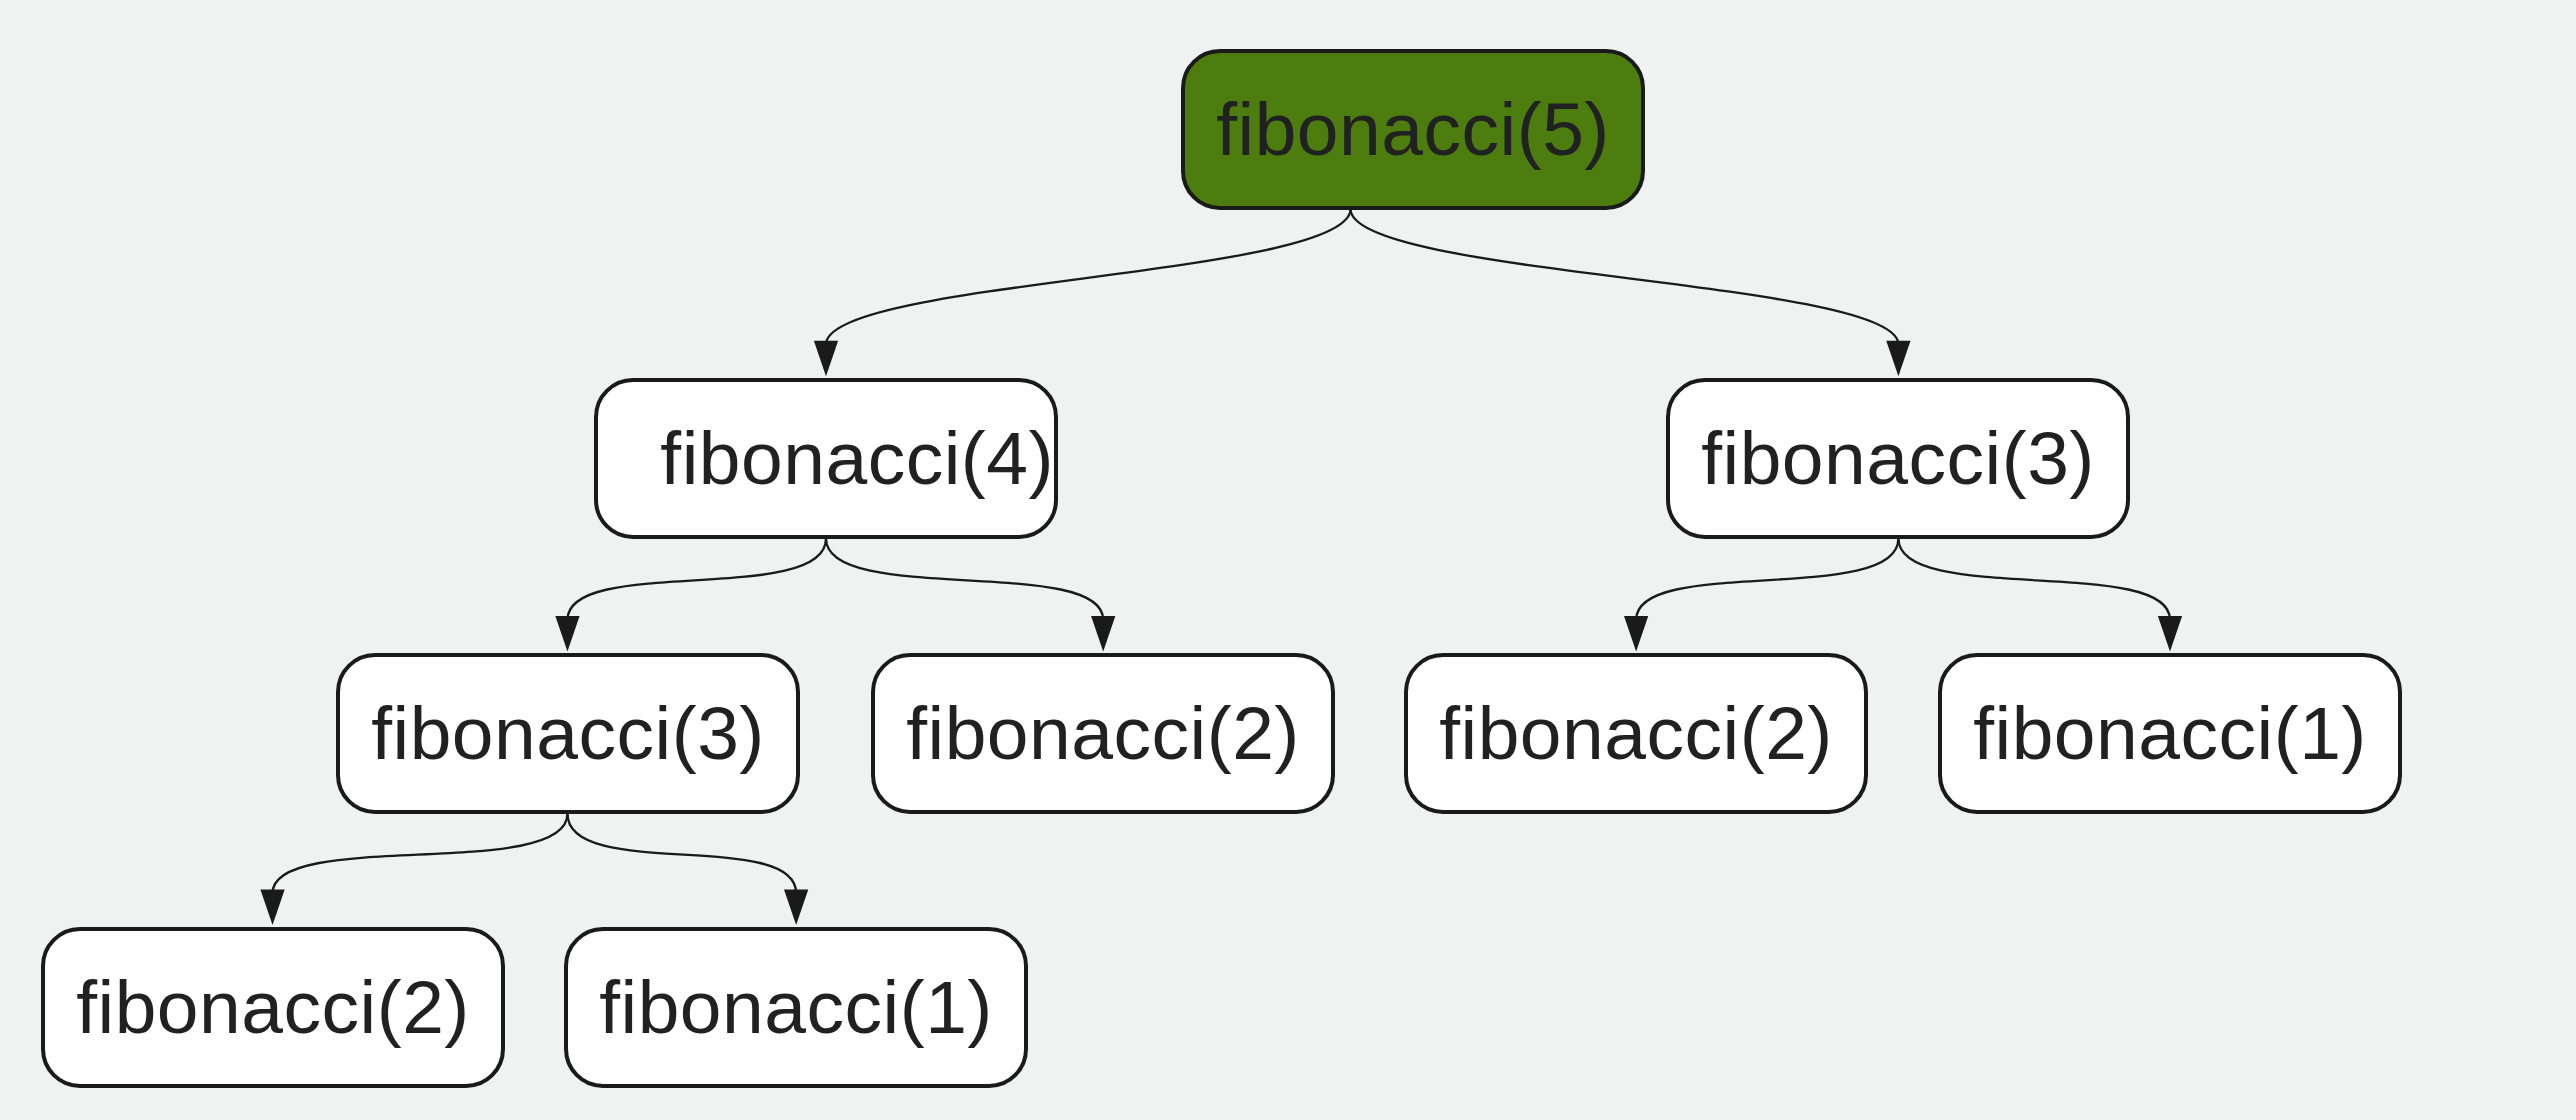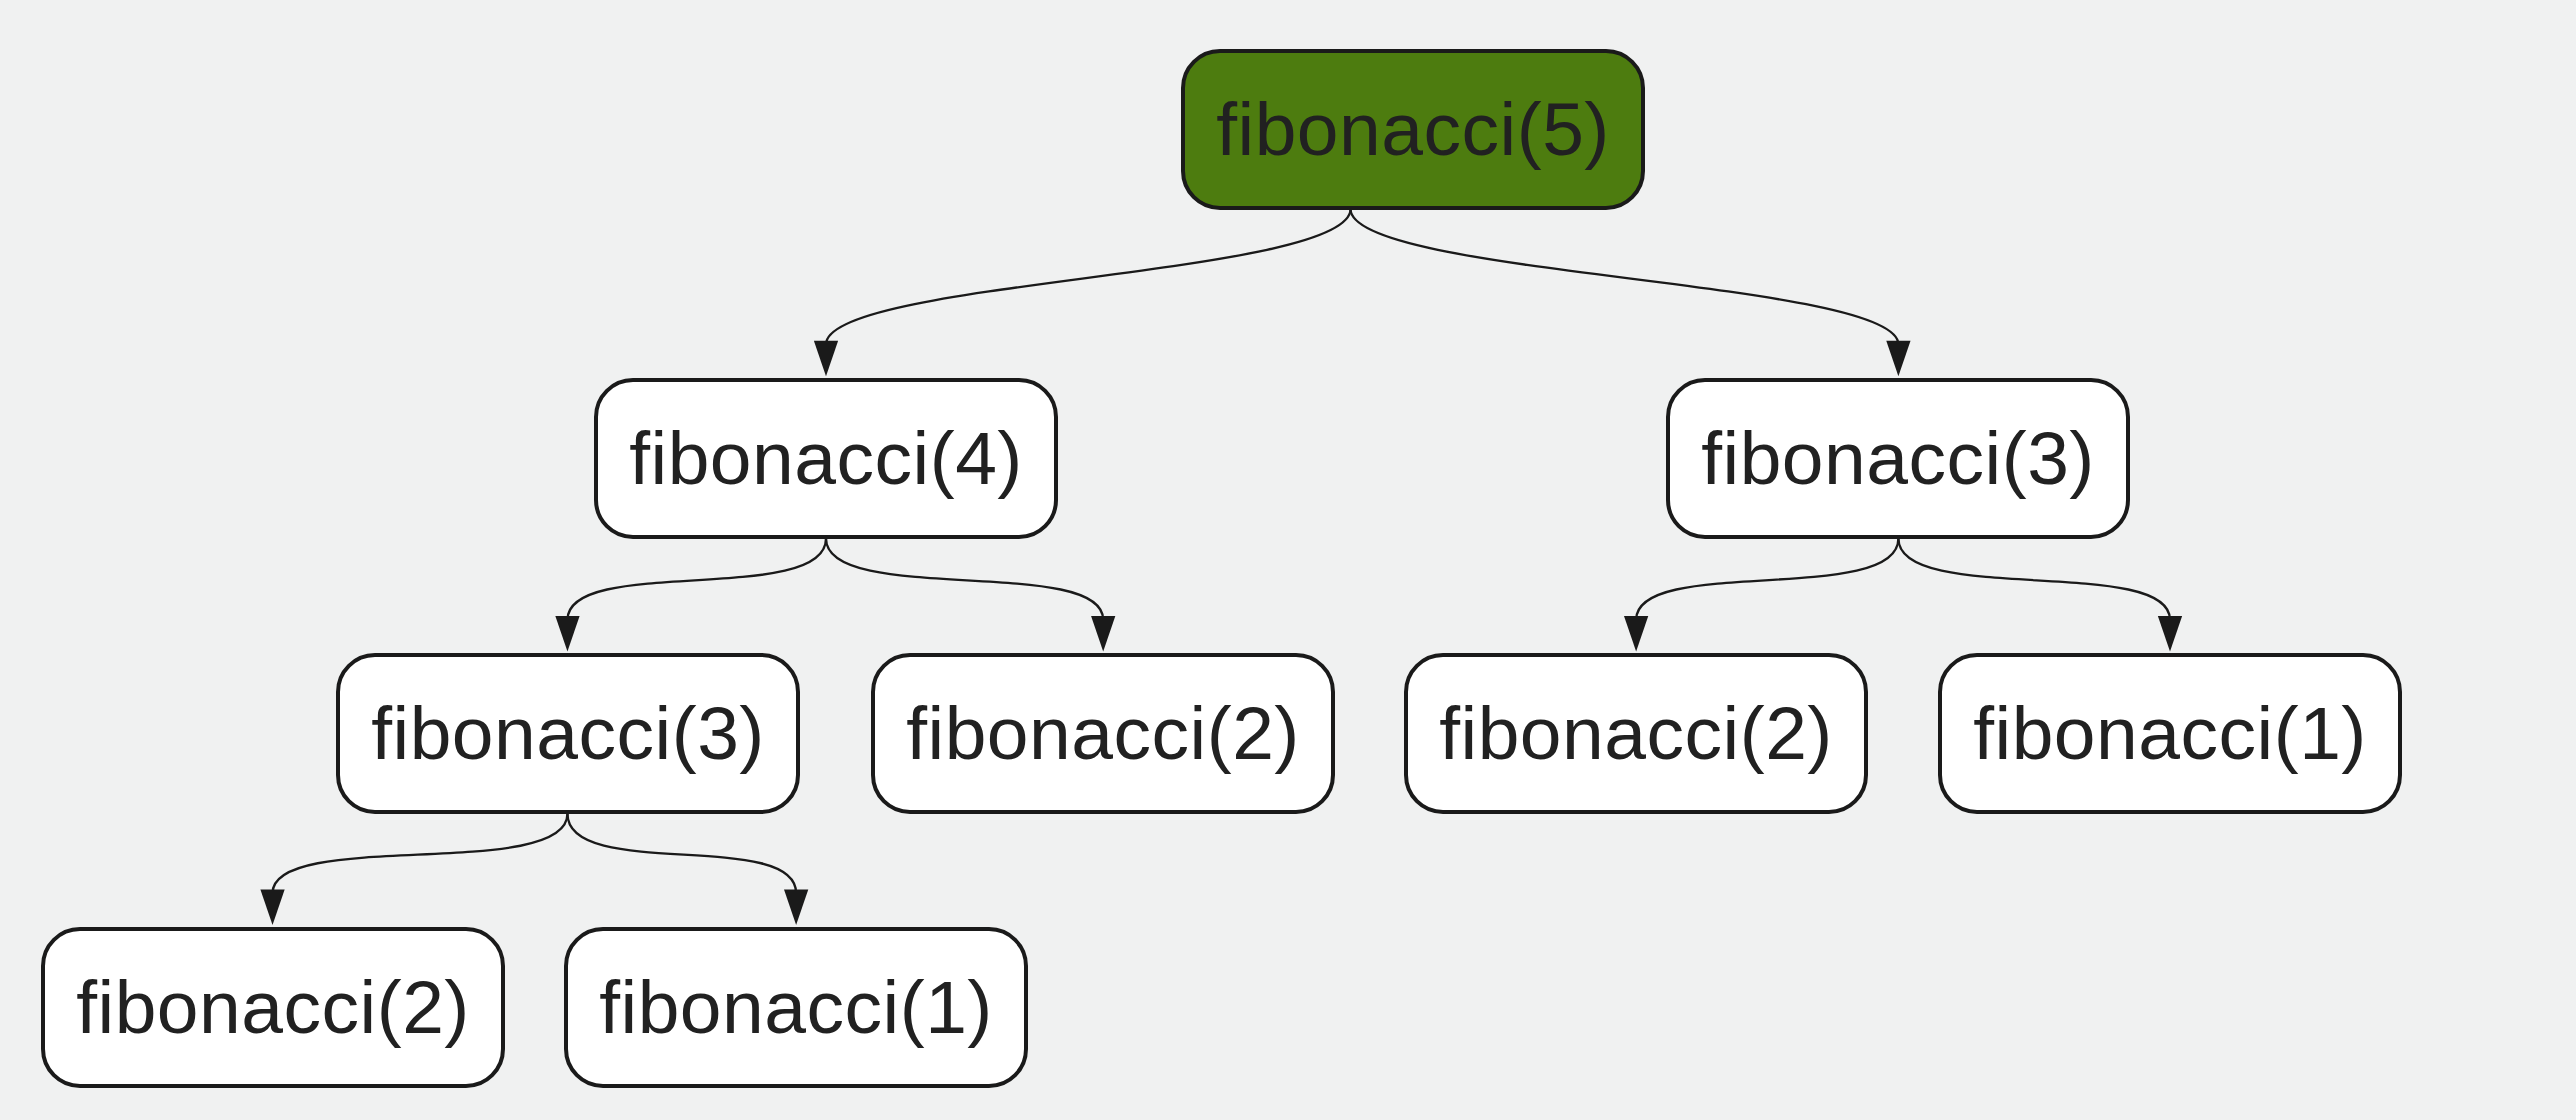--- a/index.html
+++ b/index.html
@@ -60,21 +60,21 @@
       <polygon points="2312,660 2338,660 2325,698" fill="#1a1a1a"></polygon>
       <path d="M 608 872 C 608 944, 292 888, 292 957" fill="none" stroke="#1a1a1a" stroke-width="2.5"></path>
       <polygon points="279,953 305,953 292,991" fill="#1a1a1a"></polygon>
       <path d="M 608 872 C 608 944, 853 888, 853 957" fill="none" stroke="#1a1a1a" stroke-width="2.5"></path>
       <polygon points="840,953 866,953 853,991" fill="#1a1a1a"></polygon>
     </svg>
 
 <div class="node" style="left: 1181px; top: 49px; width: 464px; height: 161px; border-radius: 39px; border-width: 4.7px; border-color: rgb(26, 26, 26); background: #4d7c0f; color: rgb(33, 33, 33);">
       <span>fibonacci(5)</span>
     </div>
-    <div class="node" style="left: 594px; top: 378px; width: 464px; height: 161px; border-radius: 39px; border-width: 4.7px; border-color: rgb(26, 26, 26); background: rgb(255, 255, 255); color: rgb(33, 33, 33);">
+    <div class="node" style="left: 594px; top: 378px; width: 464px; height: 161px; border-radius: 39px; border-width: 4.7px; border-color: rgb(26, 26, 26); background: rgb(255, 255, 255); color: rgb(33, 33, 33); justify-content: flex-end;">
       <span>fibonacci(4)</span>
     </div>
     <div class="node" style="left: 1666px; top: 378px; width: 464px; height: 161px; border-radius: 39px; border-width: 4.7px; border-color: rgb(26, 26, 26); background: rgb(255, 255, 255); color: rgb(33, 33, 33);">
       <span>fibonacci(3)</span>
     </div>
     <div class="node" style="left: 336px; top: 653px; width: 464px; height: 161px; border-radius: 39px; border-width: 4.7px; border-color: rgb(26, 26, 26); background: rgb(255, 255, 255); color: rgb(33, 33, 33);">
       <span>fibonacci(3)</span>
     </div>
     <div class="node" style="left: 871px; top: 653px; width: 464px; height: 161px; border-radius: 39px; border-width: 4.7px; border-color: rgb(26, 26, 26); background: rgb(255, 255, 255); color: rgb(33, 33, 33);">
       <span>fibonacci(2)</span>

